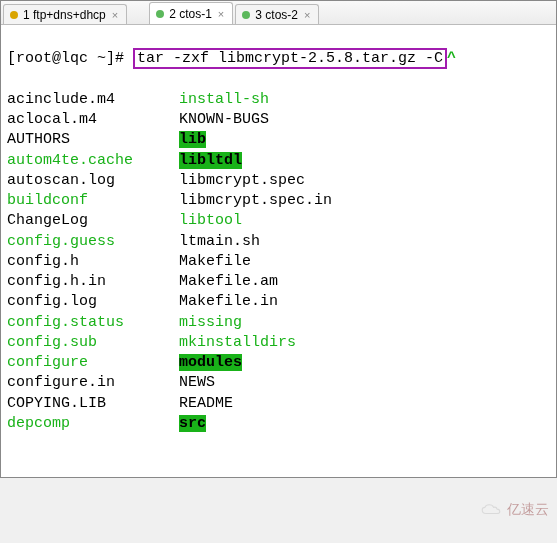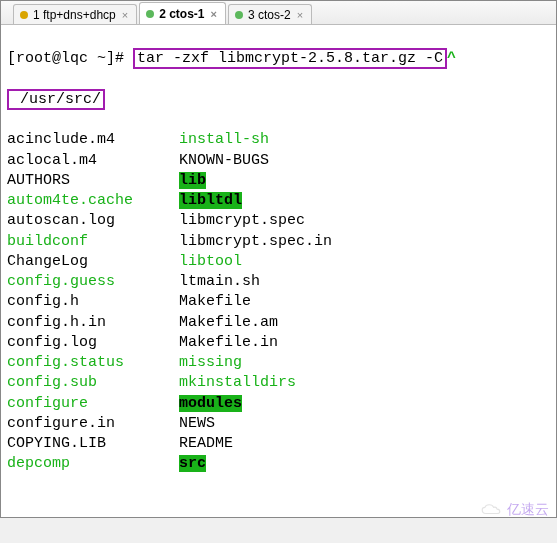--- a/index.html
+++ b/index.html
@@ -1,33 +1,33 @@
 <!DOCTYPE html>
 <html><head>
 <meta charset="utf-8">
 <style>
 * { margin: 0; padding: 0; box-sizing: border-box; }
 body { font-family: "Consolas", "Courier New", monospace; font-size: 15px; background: #f0f0f0; width: 557px; }
 .outer-frame { border: 1px solid #888; background: #fff; }
-.tab-bar { background: linear-gradient(#f9f9f9, #ececec); border-bottom: 1px solid #bbb; display: flex; align-items: flex-end; height: 24px; padding-left: 12px; gap: 0; }
+.tab-bar { background: linear-gradient(#f9f9f9, #ececec); border-bottom: 1px solid #bbb; display: flex; align-items: flex-end; height: 24px; padding-left: 2px; gap: 0; }
 .tab { display: flex; align-items: center; padding: 2px 8px 2px 6px; border: 1px solid #bbb; border-bottom: none; border-radius: 3px 3px 0 0; background: #f4f4f4; font-size: 12px; font-family: Arial, sans-serif; margin-right: 2px; height: 20px; cursor: pointer; }
-.tab.active { background: #fff; font-weight: bold; height: 22px; }
+.tab.active { background: #fff; font-weight: normal; height: 22px; margin-left: 20px; }
 .tab-dot { width: 8px; height: 8px; border-radius: 50%; margin-right: 5px; }
 .dot-amber { background: #d9a400; }
 .dot-green { background: #5cb85c; }
 .tab-close { margin-left: 6px; color: #888; font-size: 11px; cursor: pointer; }
 .terminal { padding: 4px 6px 2px 6px; background: #fff; white-space: pre; line-height: 1.35; overflow: hidden; }
 .prompt { color: #000000; }
 .box-red { border: 2px solid #a21caf; padding: 0 2px; display: inline; }
 .green { color: #19b219; font-weight: normal; }
 .green-hl { background: #19b219; color: #000; font-weight: bold; text-align: right; }
 .row { display: flex; }
 .col1 { width: 172px; flex-shrink: 0; }
 .col2 { }
-.watermark { position: absolute; right: 8px; bottom: 24px; opacity: 0.4; font-family: Arial, sans-serif; font-size: 14px; color: #6d28d9; display: flex; align-items: center; gap: 5px; }
+.watermark { position: absolute; right: 8px; bottom: 24px; opacity: 0.4; font-family: Arial, sans-serif; font-size: 14px; color: #7f1d1d; display: flex; align-items: center; gap: 5px; }
 .watermark-icon { width: 22px; height: 14px; }
 .continuation { color: #19b219; font-weight: bold; }
 </style>
 </head>
 <body>
 
 <div class="outer-frame">
 
   <div class="tab-bar">
     <div class="tab">
@@ -42,21 +42,20 @@
     </div>
     <div class="tab">
       <span class="tab-dot dot-green"></span>
       <span>3 ctos-2</span>
       <span class="tab-close">×</span>
     </div>
   </div>
 
   <div class="terminal">
 <div><span class="prompt">[root@lqc ~]#</span> <span class="box-red"><span>tar -zxf libmcrypt-2.5.8.tar.gz -C</span></span><span class="continuation">^</span></div>
-<div><span class="box-red"> /usr/src/</span></div>
 <div id="ls-output"><div class="row"><span class="col1"><span class="">acinclude.m4</span></span><span class="col2"><span class="green">install-sh</span></span></div><div class="row"><span class="col1"><span class="">aclocal.m4</span></span><span class="col2"><span class="">KNOWN-BUGS</span></span></div><div class="row"><span class="col1"><span class="">AUTHORS</span></span><span class="col2"><span class="green-hl">lib</span></span></div><div class="row"><span class="col1"><span class="green">autom4te.cache</span></span><span class="col2"><span class="green-hl">libltdl</span></span></div><div class="row"><span class="col1"><span class="">autoscan.log</span></span><span class="col2"><span class="">libmcrypt.spec</span></span></div><div class="row"><span class="col1"><span class="green">buildconf</span></span><span class="col2"><span class="">libmcrypt.spec.in</span></span></div><div class="row"><span class="col1"><span class="">ChangeLog</span></span><span class="col2"><span class="green">libtool</span></span></div><div class="row"><span class="col1"><span class="green">config.guess</span></span><span class="col2"><span class="">ltmain.sh</span></span></div><div class="row"><span class="col1"><span class="">config.h</span></span><span class="col2"><span class="">Makefile</span></span></div><div class="row"><span class="col1"><span class="">config.h.in</span></span><span class="col2"><span class="">Makefile.am</span></span></div><div class="row"><span class="col1"><span class="">config.log</span></span><span class="col2"><span class="">Makefile.in</span></span></div><div class="row"><span class="col1"><span class="green">config.status</span></span><span class="col2"><span class="green">missing</span></span></div><div class="row"><span class="col1"><span class="green">config.sub</span></span><span class="col2"><span class="green">mkinstalldirs</span></span></div><div class="row"><span class="col1"><span class="green">configure</span></span><span class="col2"><span class="green-hl">modules</span></span></div><div class="row"><span class="col1"><span class="">configure.in</span></span><span class="col2"><span class="">NEWS</span></span></div><div class="row"><span class="col1"><span class="">COPYING.LIB</span></span><span class="col2"><span class="">README</span></span></div><div class="row"><span class="col1"><span class="green">depcomp</span></span><span class="col2"><span class="green-hl">src</span></span></div></div>
   </div>
 
   <div class="watermark">
     <svg class="watermark-icon" viewBox="0 0 24 16">
         <path d="M6 12 Q2 12 2 8 Q2 5 5 5 Q6 2 10 2 Q14 2 15 5 Q18 4 19 7 Q22 7 22 10 Q22 12 19 12 Z" fill="none" stroke="#bbb" stroke-width="1.3"></path>
       </svg>
     <span>亿速云</span>
   </div>
 

